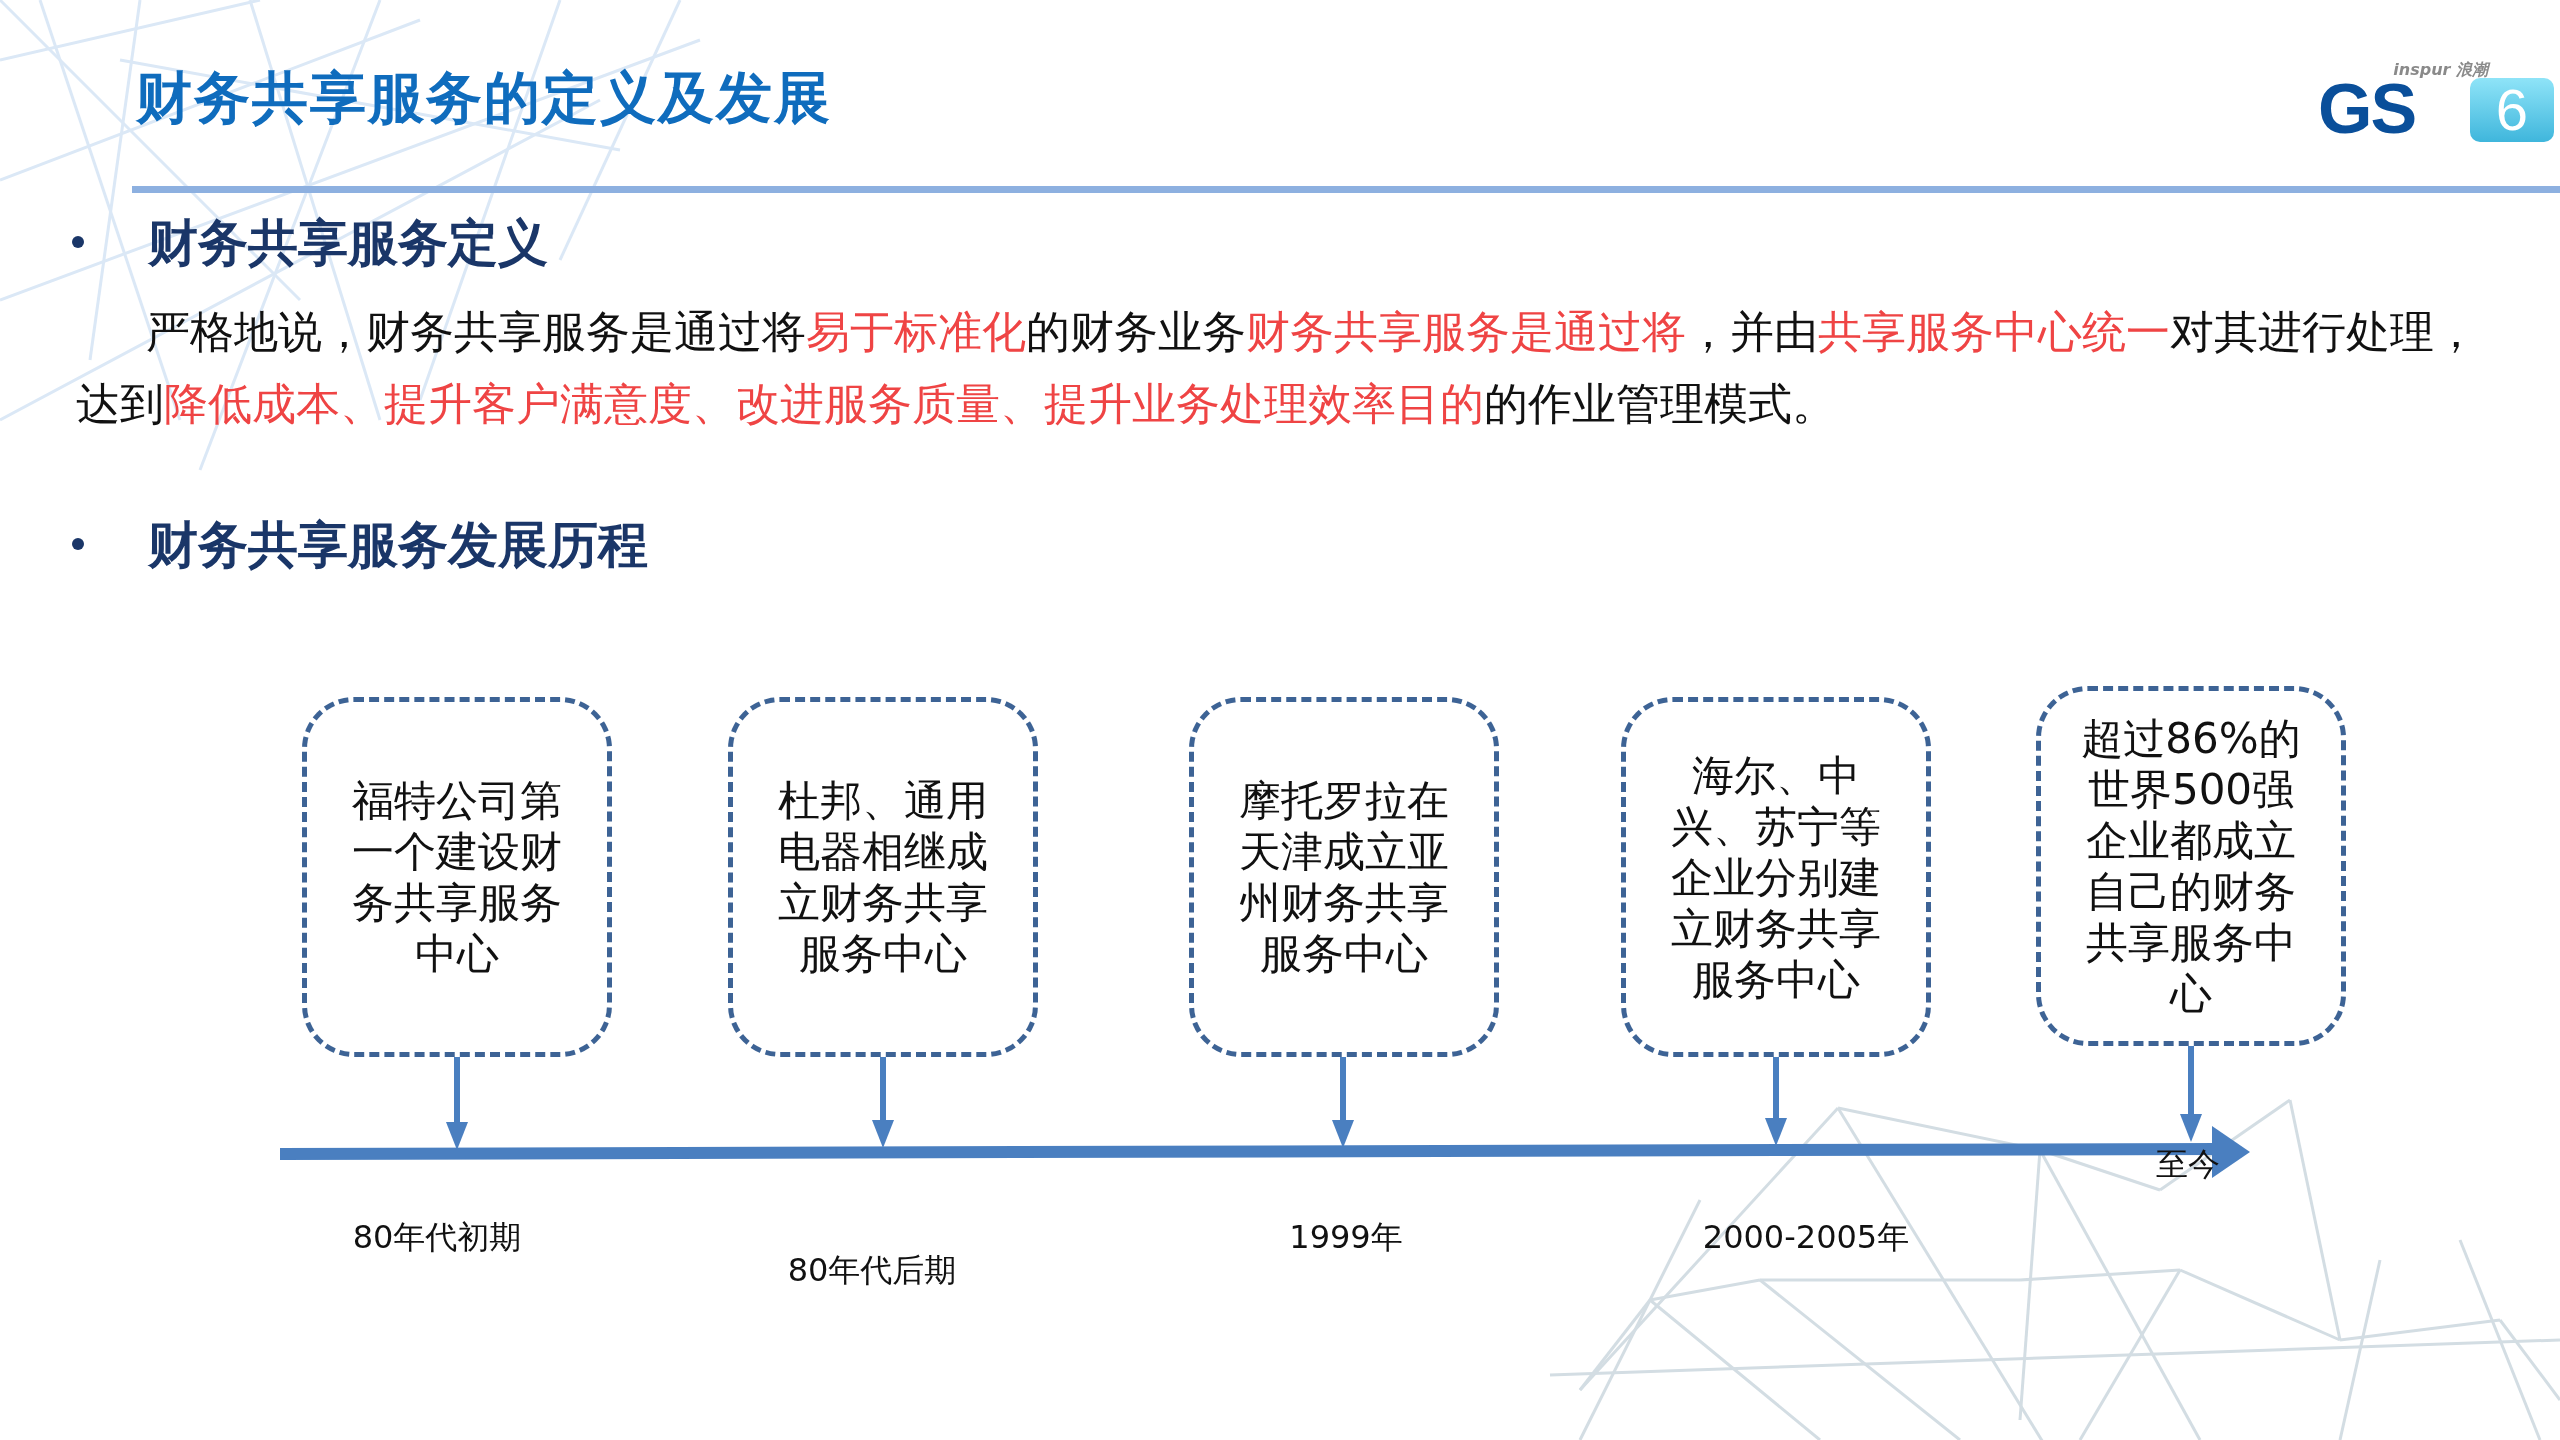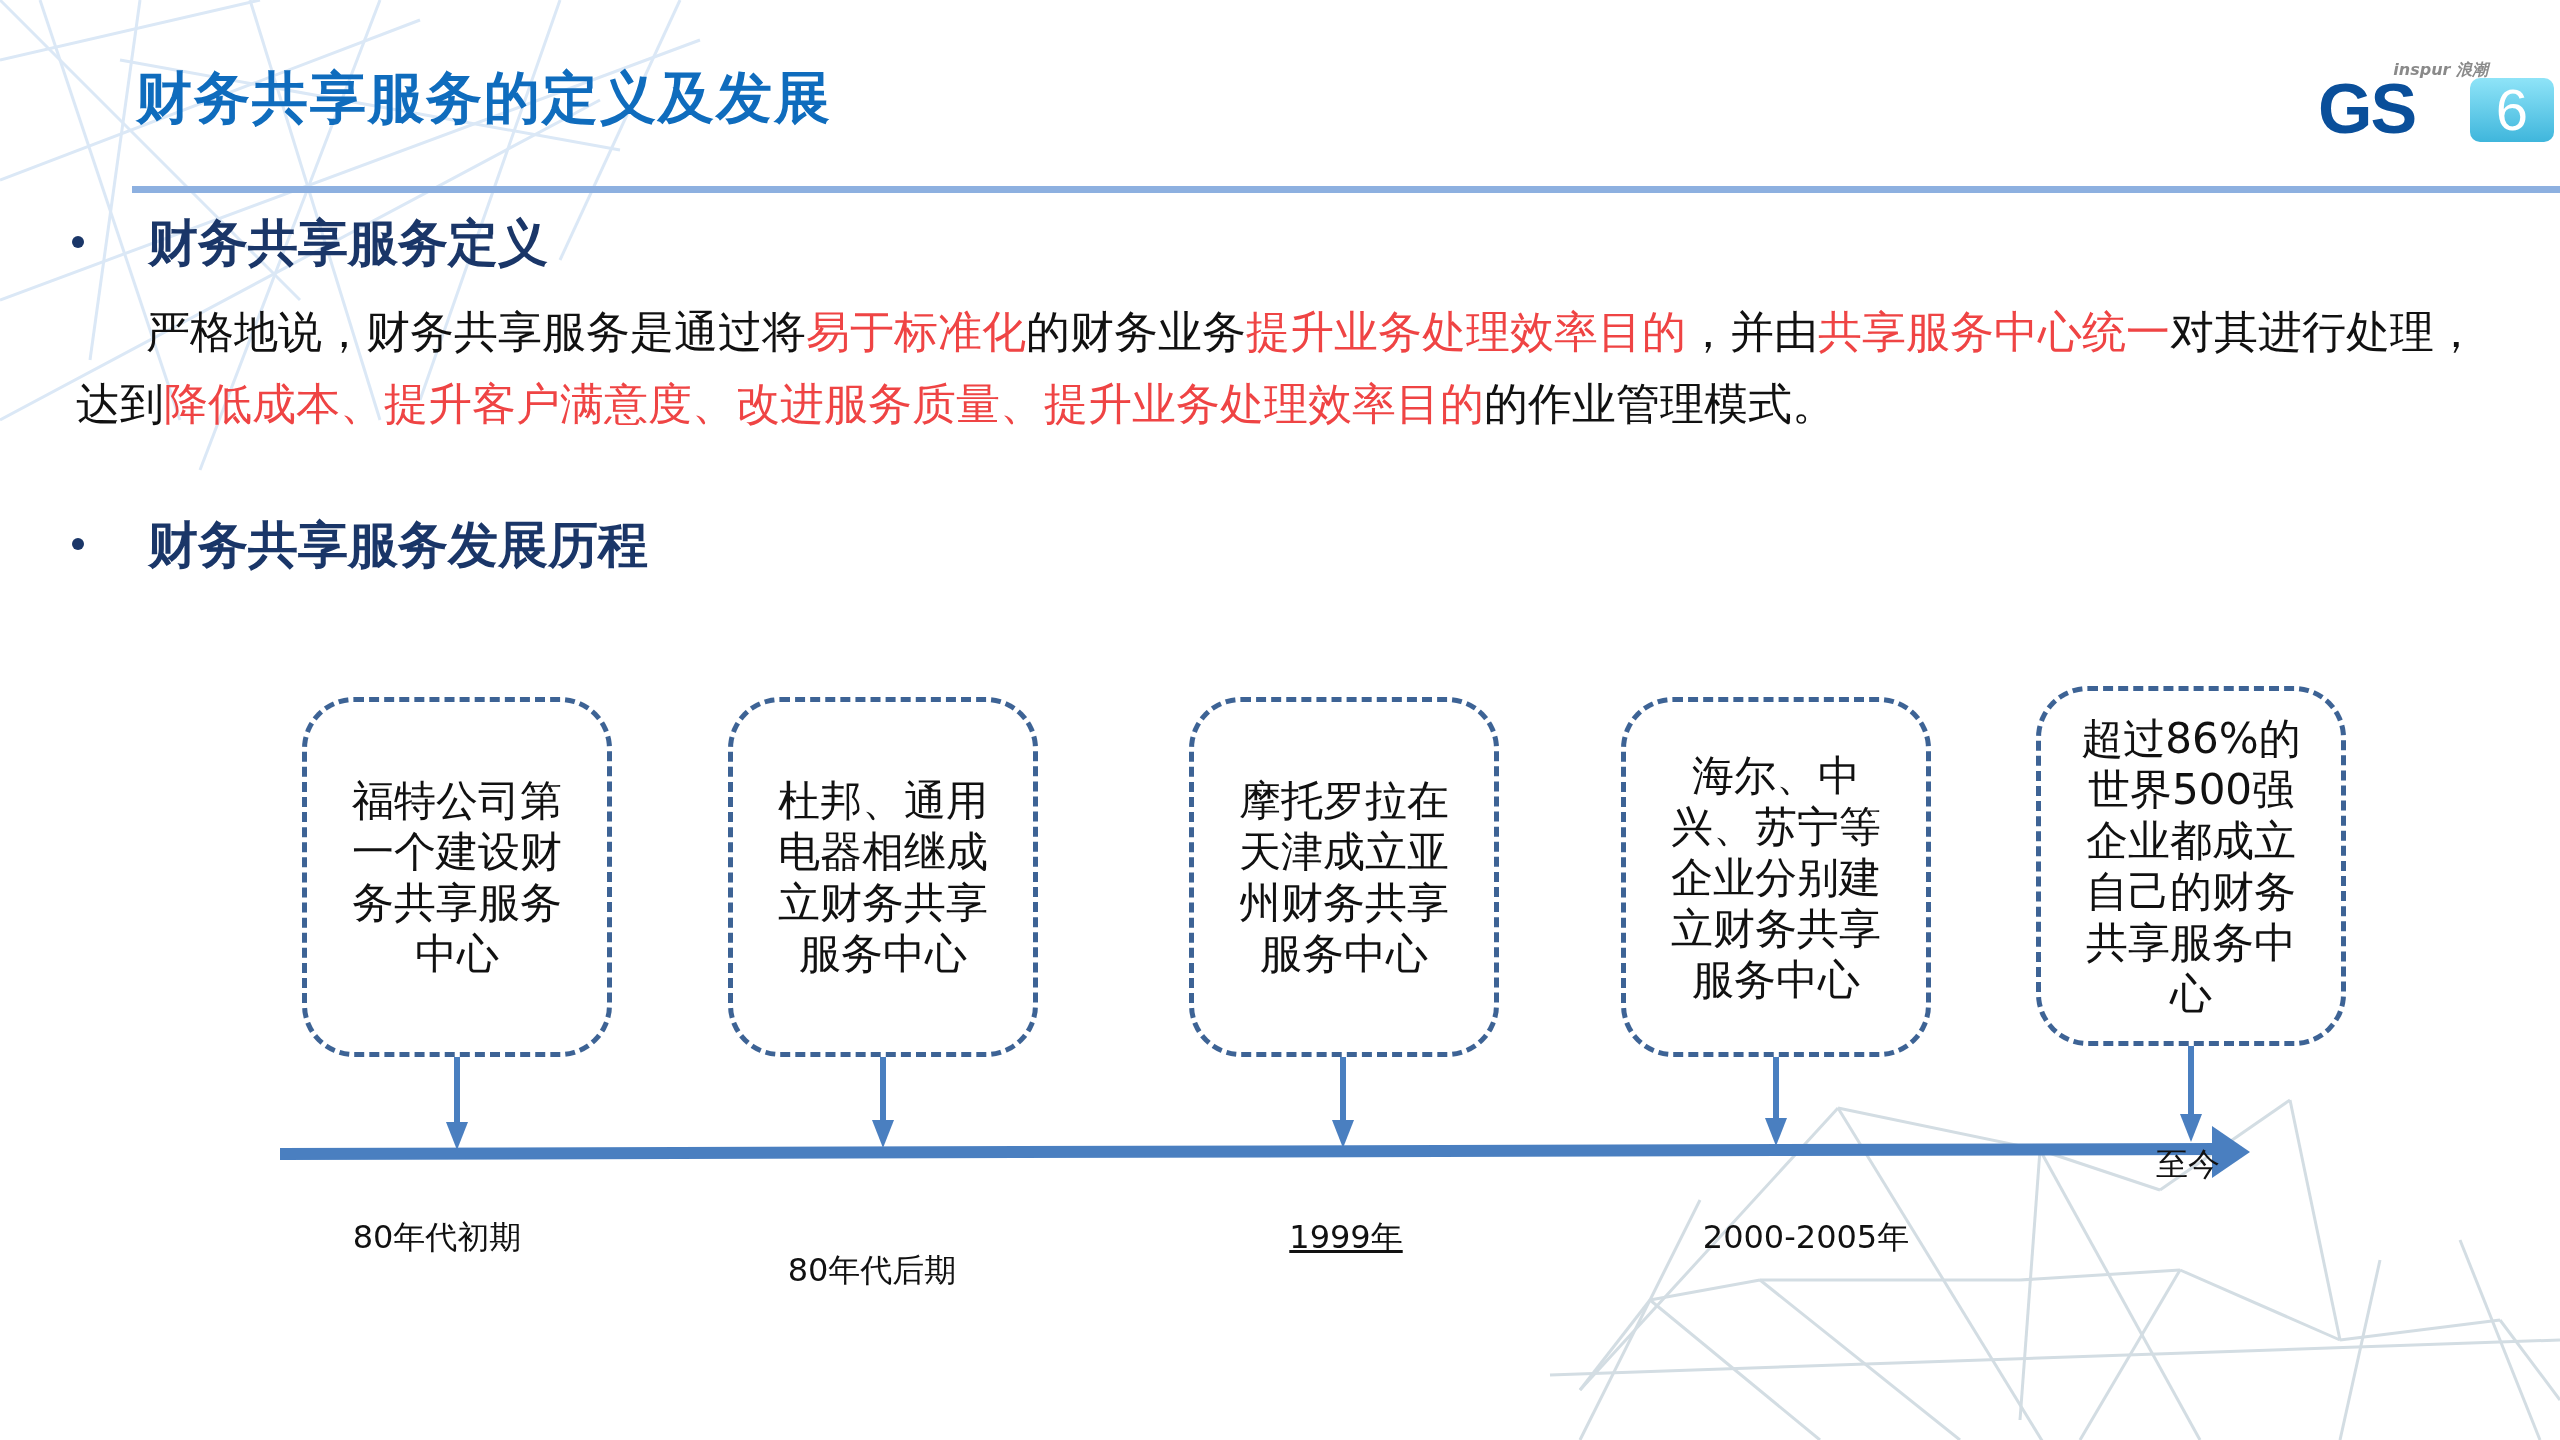--- a/index.html
+++ b/index.html
@@ -95,21 +95,21 @@
 </div>
 
 <div class="divider"></div>
 
 <div class="bullet" style="top:218px;">
   <span class="dot"></span>
   <span class="txt">财务共享服务定义</span>
 </div>
 
 <div class="para">
-  <span class="indent"></span><span>严格地说，财务共享服务是通过将</span><span class="hl">易于标准化</span><span>的财务业务</span><span class="hl">提升业务处理效率目的</span><span>，并由</span><span class="hl">共享服务中心统一</span><span>对其进行处理，达到</span><span class="hl">降低成本、提升客户满意度、改进服务质量、提升业务处理效率目的</span><span>的作业管理模式。</span>
+  <span class="indent"></span><span>严格地说，财务共享服务是通过将</span><span class="hl">易于标准化</span><span>的财务业务</span><span class="hl">财务共享服务是通过将</span><span>，并由</span><span class="hl">共享服务中心统一</span><span>对其进行处理，达到</span><span class="hl">降低成本、提升客户满意度、改进服务质量、提升业务处理效率目的</span><span>的作业管理模式。</span>
 </div>
 
 <div class="bullet" style="top:520px;">
   <span class="dot"></span>
   <span class="txt">财务共享服务发展历程</span>
 </div>
 
 <div class="box" style="left:302px;top:697px;width:310px;height:360px;">
   <div class="bt">福特公司第一个建设财务共享服务中心</div>
 </div>
@@ -135,15 +135,15 @@
 <div class="vline" style="left:1773px;top:1057px;height:64px;"></div>
 <div class="vhead" style="left:1765px;top:1118px;"></div>
 <div class="vline" style="left:2188px;top:1046px;height:72px;"></div>
 <div class="vhead" style="left:2180px;top:1114px;"></div>
 
 <div class="timeline"></div>
 <div class="thead"></div>
 
 <div class="tlabel" style="left:437px;top:1216px;">80年代初期</div>
 <div class="tlabel" style="left:872px;top:1216px;margin-top:33px;">80年代后期</div>
-<div class="tlabel" style="left:1346px;top:1216px;text-decoration:underline;">1999年</div>
+<div class="tlabel" style="left:1346px;top:1216px;">1999年</div>
 <div class="tlabel" style="left:1788px;top:1216px;margin-left:18px;">2000-2005年</div>
 <div class="tlabel" style="left:2188px;top:1143px;">至今</div>
 
 </body></html>

